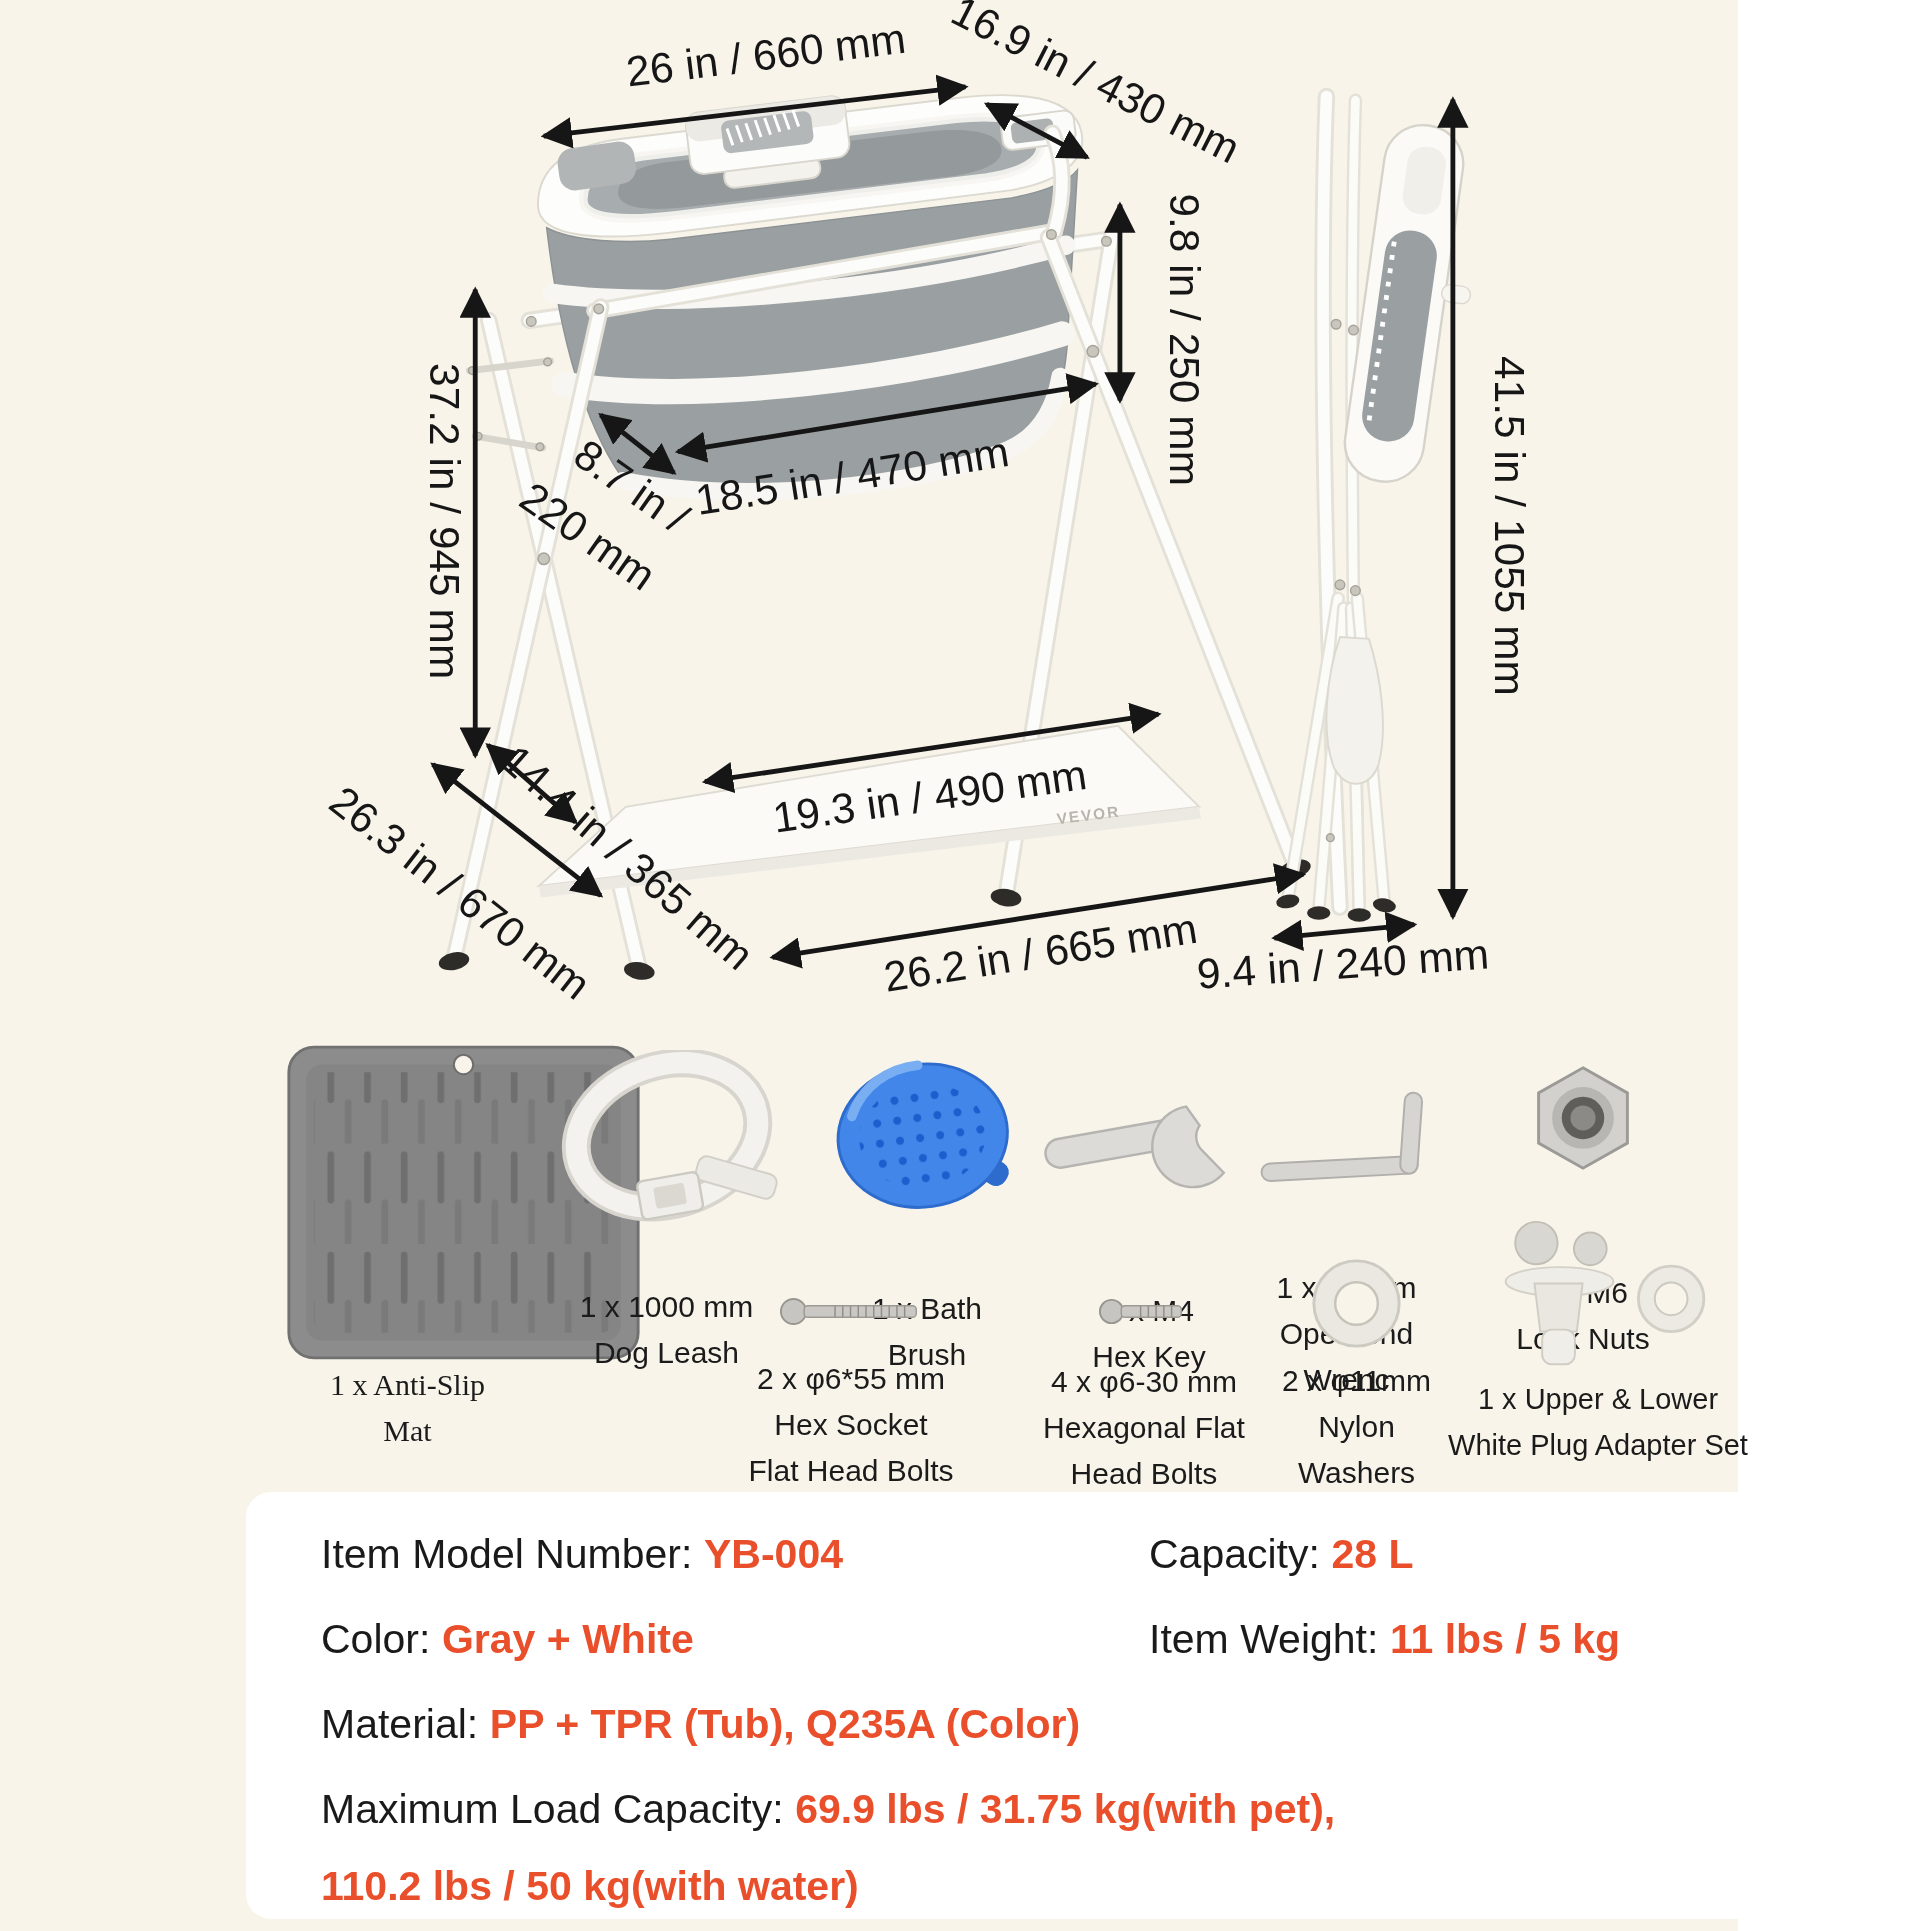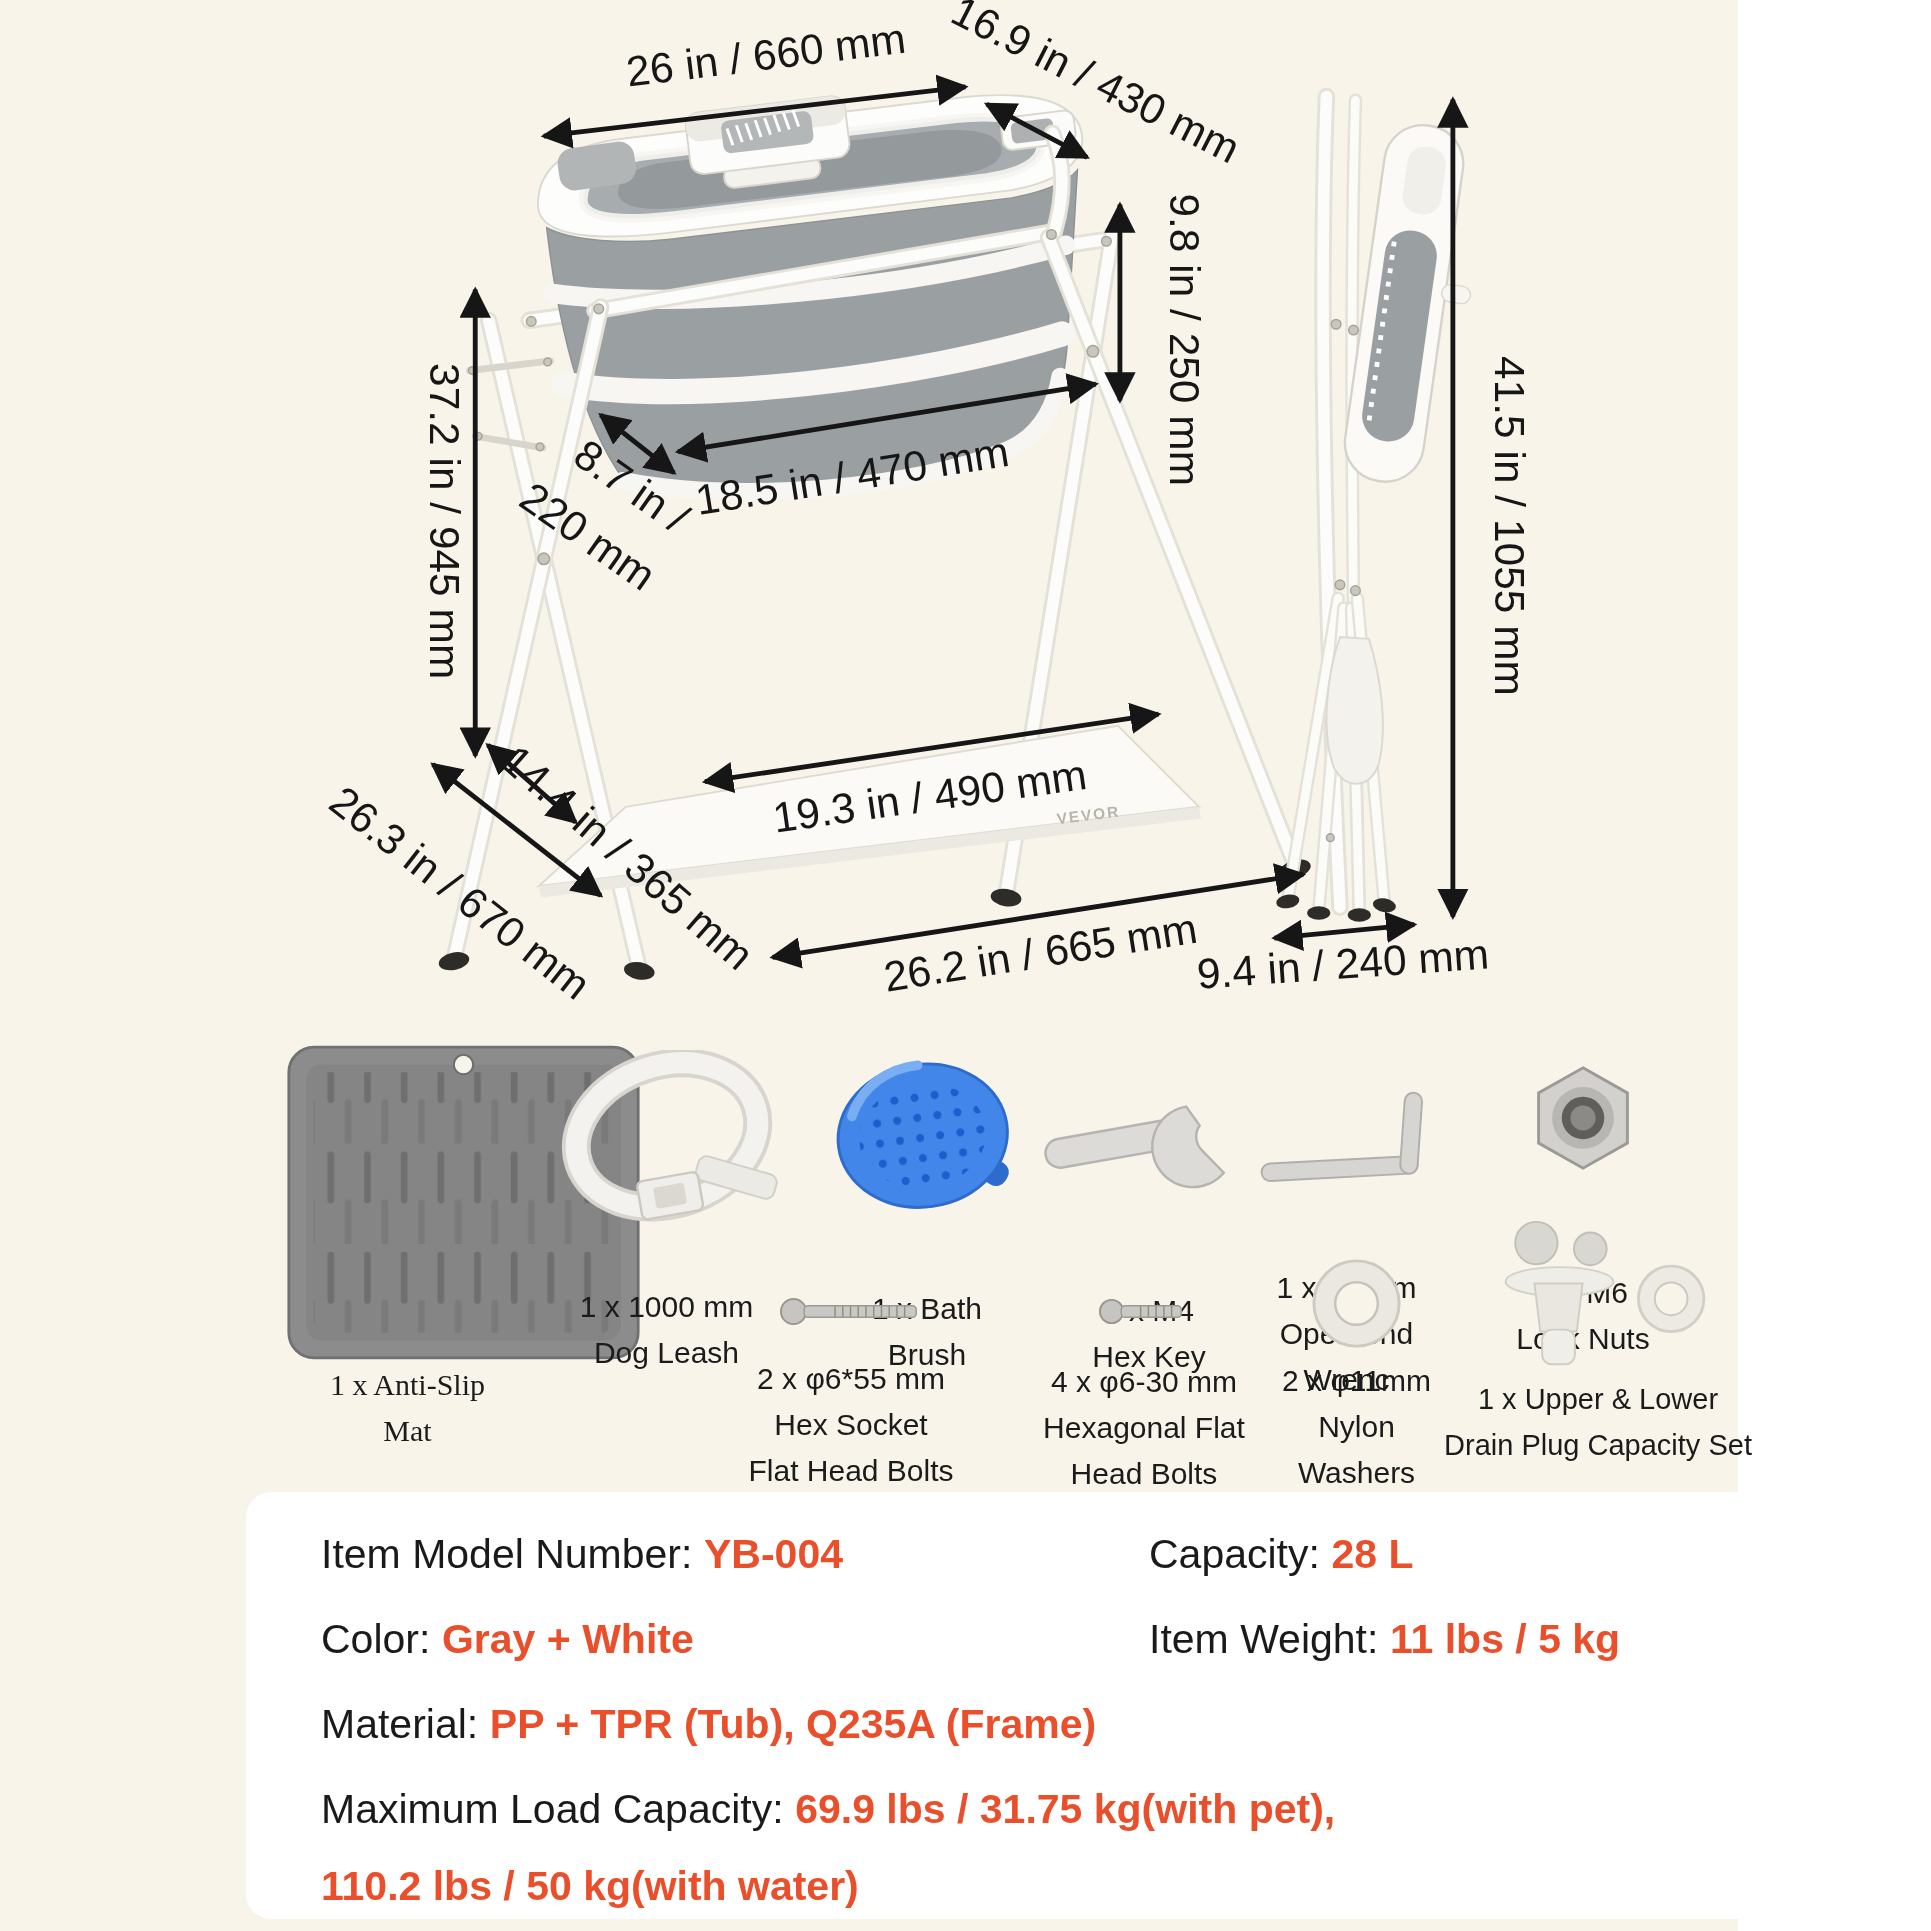--- a/index.html
+++ b/index.html
@@ -329,39 +329,39 @@
       <circle cx="56" cy="26" r="22" fill="#d9d7d1" stroke="#c2bfb7" stroke-width="2"></circle>
       <circle cx="112" cy="32" r="17" fill="#d9d7d1" stroke="#c2bfb7" stroke-width="2"></circle>
       <ellipse cx="80" cy="66" rx="56" ry="15" fill="#efede7" stroke="#d4d1c9" stroke-width="2"></ellipse>
       <path d="M54 68 L104 68 L98 118 L60 118 Z" fill="#e9e7e0" stroke="#d0cdc5" stroke-width="2"></path>
       <rect x="62" y="116" width="34" height="36" rx="10" fill="#f0eee8" stroke="#d0cdc5" stroke-width="2"></rect>
       <circle cx="196" cy="84" r="34" fill="#eceae3" stroke="#d2cfc7" stroke-width="3"></circle>
       <circle cx="196" cy="84" r="17" fill="#f8f4ea" stroke="#ccc9c0" stroke-width="2"></circle>
     </svg>
     <div class="acc-label small" style="margin-top:3.9px">
       <div>1 x Upper &amp; Lower</div>
-      <div>Drain Plug Capacity Set</div>
+      <div>White Plug Adapter Set</div>
     </div>
   </div>
 
   <div class="spec-card">
     <div class="spec-row" style="left:75px;top:39px">
       <span class="spec-label">Item Model Number:</span><span class="spec-value">YB-004</span>
     </div>
     <div class="spec-row" style="left:903px;top:39px">
       <span class="spec-label">Capacity:</span><span class="spec-value">28 L</span>
     </div>
     <div class="spec-row" style="left:75px;top:124px">
       <span class="spec-label">Color:</span><span class="spec-value">Gray + White</span>
     </div>
     <div class="spec-row" style="left:903px;top:124px">
       <span class="spec-label">Item Weight:</span><span class="spec-value">11 lbs / 5 kg</span>
     </div>
     <div class="spec-row" style="left:75px;top:209px">
-      <span class="spec-label">Material:</span><span class="spec-value">PP + TPR (Tub), Q235A (Frame)</span>
+      <span class="spec-label">Material:</span><span class="spec-value">PP + TPR (Tub), Q235A (Color)</span>
     </div>
     <div class="spec-row" style="left:75px;top:294px">
       <span class="spec-label">Maximum Load Capacity:</span><span class="spec-value">69.9 lbs / 31.75 kg(with pet),</span>
     </div>
     <div class="spec-row" style="left:75px;top:371px">
       <span class="spec-value solo">110.2 lbs / 50 kg(with water)</span>
     </div>
   </div>
 
  </div>

